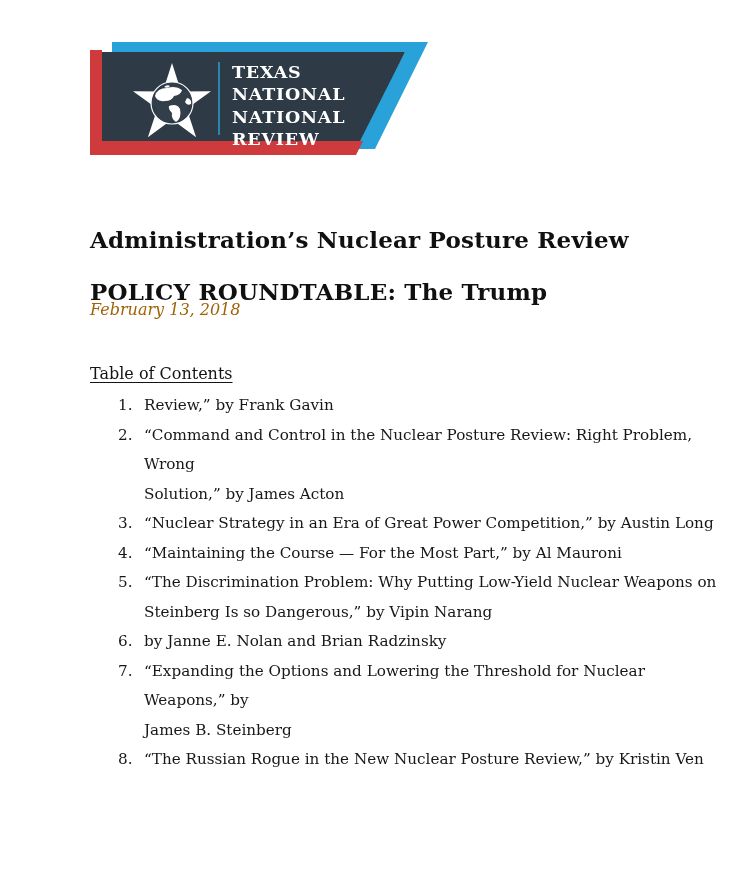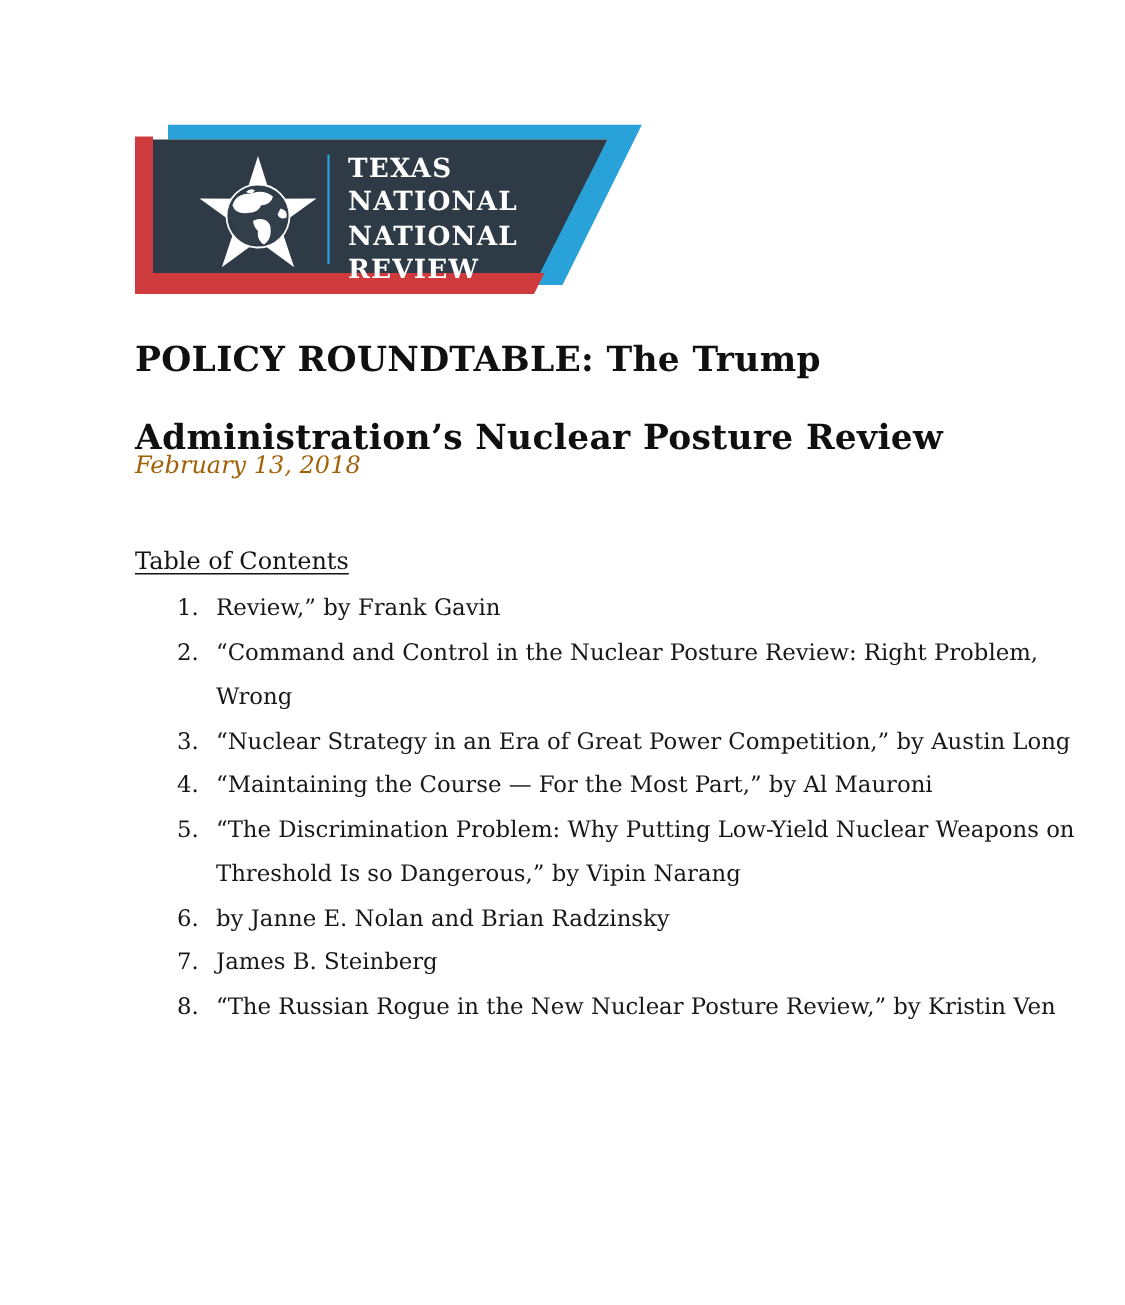--- a/index.html
+++ b/index.html
@@ -8,21 +8,21 @@
     background: #ffffff;
     font-family: "DejaVu Serif", serif;
     color: #1c1c1c;
     position: relative;
     overflow: hidden;
   }
 
   
   .logo {
     position: absolute; left: 88px; top: 42px;
-    width: 340px; height: 113px; margin-top: 41px;
+    width: 340px; height: 113px;
   }
   .logo svg { position: absolute; left: 0; top: 0; }
   .wordmark {
     position: absolute; left: 144px; top: 19px;
     color: #ffffff;
     font-size: 17.5px; font-weight: bold;
     line-height: 22.4px; letter-spacing: 0.8px;
     font-family: "DejaVu Serif", serif;
   }
   .wordmark span { display: block; }
@@ -88,58 +88,60 @@
   </svg>
   <div class="wordmark">
     <span>TEXAS</span>
     <span>NATIONAL</span>
     <span>NATIONAL</span>
     <span>REVIEW</span>
   </div>
 </div>
 
 <h1 class="doc-title">
+  <span>Administration’s Nuclear Posture Review</span>
   <span>POLICY ROUNDTABLE: The Trump</span>
-  <span>Administration’s Nuclear Posture Review</span>
 </h1>
 
 <div class="doc-date">February 13, 2018</div>
 
 <div class="toc">
   <h2 class="toc-heading">Table of Contents</h2>
   <ol class="toc-list">
     <li>
       <span class="num">1.</span>
       <span class="l2">Review,” by Frank Gavin</span>
     </li>
     <li>
       <span class="num">2.</span>
       <span class="l1">“Command and Control in the Nuclear Posture Review: Right Problem, Wrong</span>
+      <span class="l2">Solution,” by James Acton</span>
     </li>
     <li>
       <span class="num">3.</span>
       <span class="l1">“Nuclear Strategy in an Era of Great Power Competition,” by Austin Long</span>
       <span class="l2"></span>
     </li>
     <li>
       <span class="num">4.</span>
       <span class="l1">“Maintaining the Course — For the Most Part,” by Al Mauroni</span>
       <span class="l2"></span>
     </li>
     <li>
       <span class="num">5.</span>
       <span class="l1">“The Discrimination Problem: Why Putting Low-Yield Nuclear Weapons on</span>
-      <span class="l2">Threshold Is so Dangerous,” by Vipin Narang</span>
+      <span class="l2">Steinberg Is so Dangerous,” by Vipin Narang</span>
     </li>
     <li>
       <span class="num">6.</span>
       <span class="l2">by Janne E. Nolan and Brian Radzinsky</span>
     </li>
     <li>
       <span class="num">7.</span>
+      <span class="l1">“Expanding the Options and Lowering the Threshold for Nuclear Weapons,” by</span>
       <span class="l2">James B. Steinberg</span>
     </li>
     <li>
       <span class="num">8.</span>
       <span class="l1">“The Russian Rogue in the New Nuclear Posture Review,” by Kristin Ven</span>
 
     </li>
   </ol>
 </div>
 

